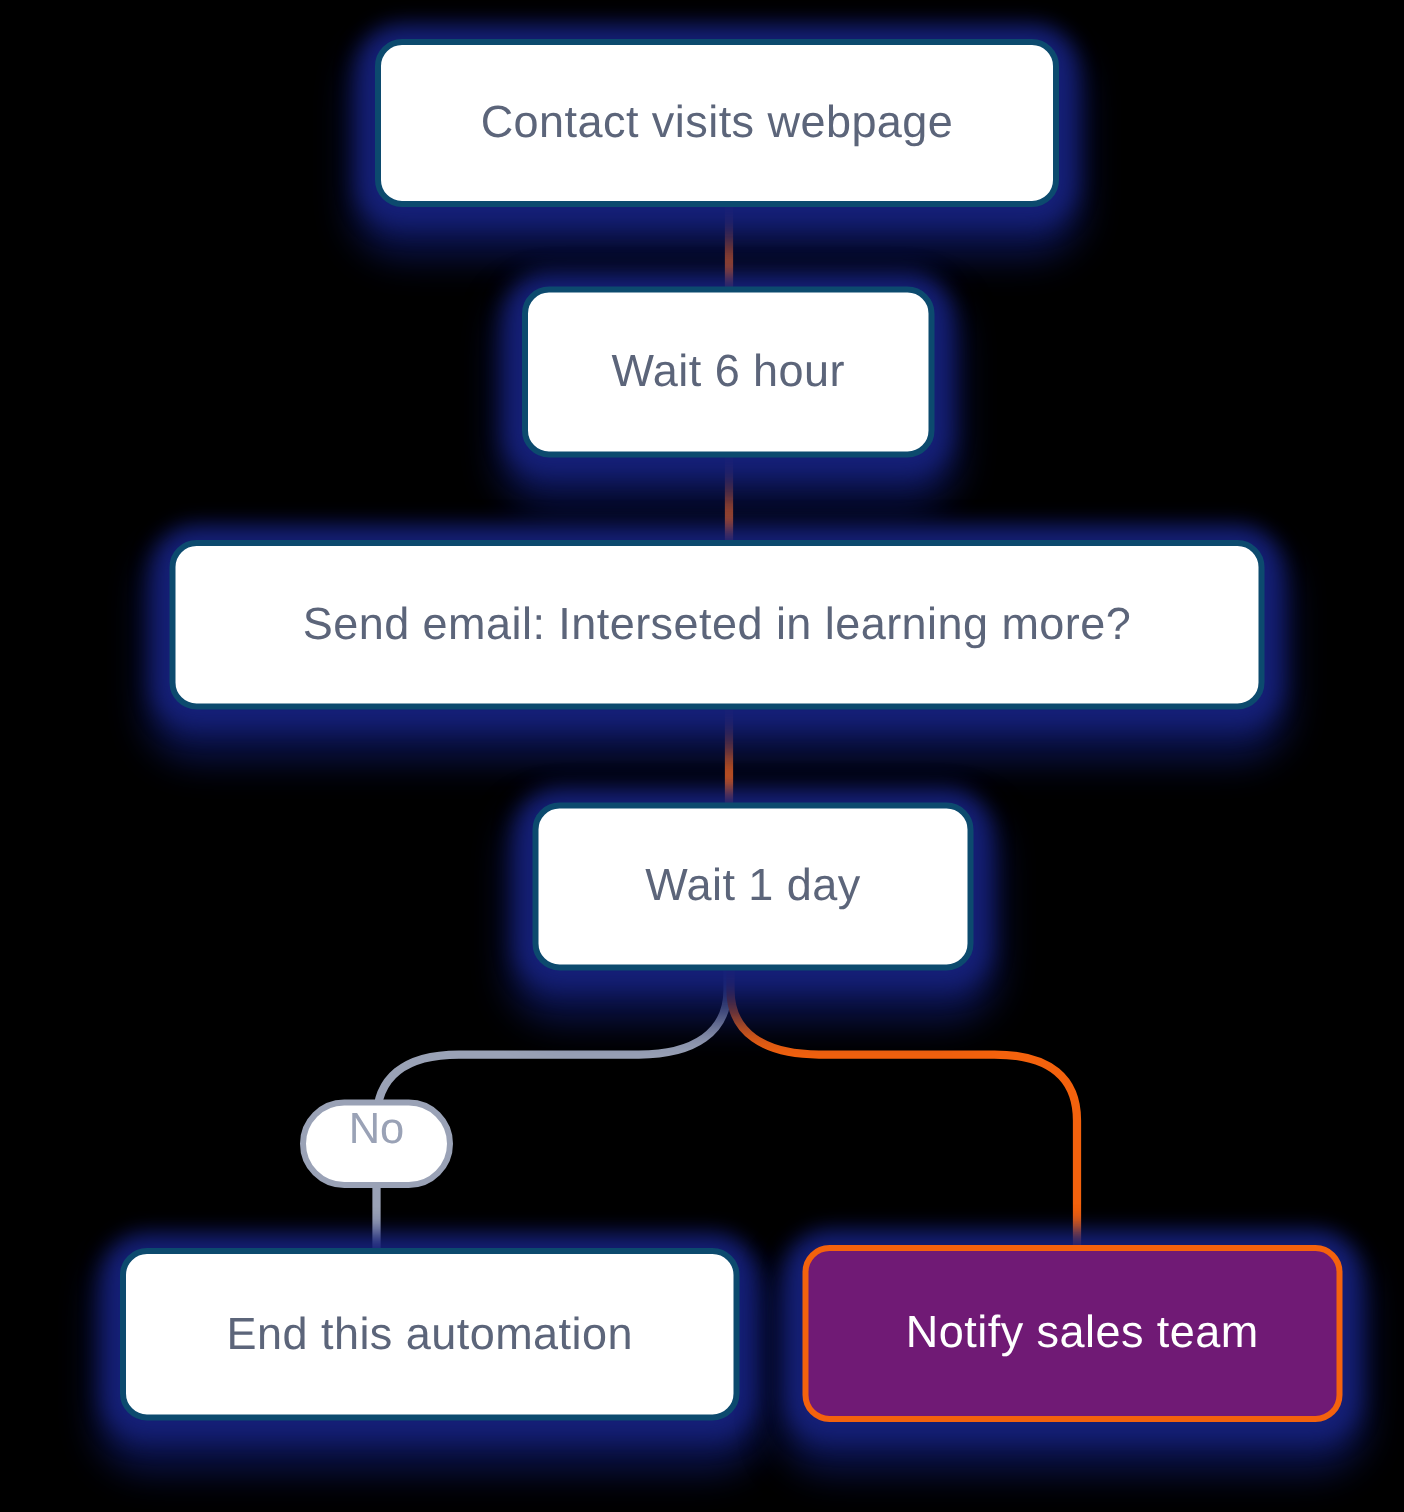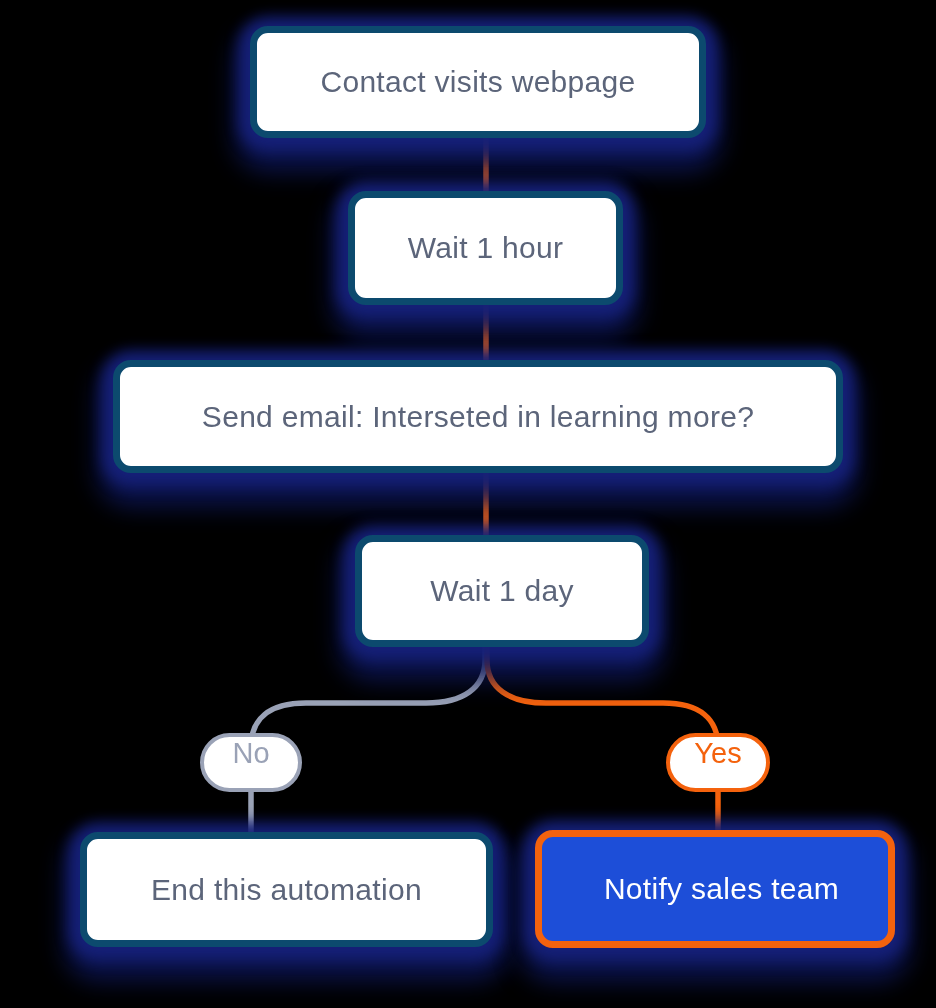--- a/index.html
+++ b/index.html
@@ -22,33 +22,33 @@
     z-index: 1;
   }
   .card {
     position: absolute;
     z-index: 2;
     box-sizing: border-box;
     display: flex;
     align-items: center;
     justify-content: center;
     background: #FFFFFF;
-    border: 7px solid #0c4a6e;
+    border: 4px solid #0c4a6e;
     border-radius: 18px;
     color: #5C657A;
     font-size: 30px;
     letter-spacing: 0.3px;
     white-space: nowrap;
     
     box-shadow:
       0 2px 14px 11px rgba(22, 33, 122, 0.95),
       0 18px 24px 16px rgba(13, 22, 88, 0.85);
   }
   .card.card-orange {
-    background: #1d4ed8;
+    background: #701a75;
     border-color: #F4620D;
     color: #FFFFFF;
     padding-left: 13px;
   }
   .pill {
     position: absolute;
     z-index: 3;
     box-sizing: border-box;
     display: flex;
     justify-content: center;
@@ -76,38 +76,35 @@
     <path d="M486 469 L486 539" stroke-width="5.5" fill="none" stroke="#F4620D"></path>
     <path d="M485 644 L485 660 C485 688 463 703 426 703 L306 703 C269 703 251 719 251 747 L251 836" stroke-width="5.5" stroke-linecap="round" fill="none" stroke="#9AA2B6"></path>
     <path d="M487 644 L487 660 C487 688 509 703 546 703 L663 703 C700 703 718 719 718 747 L718 834" stroke-width="5.5" stroke-linecap="round" fill="none" stroke="#F4620D"></path>
   </svg>
 
   <div class="card" style="left:250px; top:26px; width:456px; height:112px;">
     <span>Contact visits webpage</span>
   </div>
 
   <div class="card" style="left:348px; top:191px; width:275px; height:114px;">
-    <span>Wait 1 hour</span>
+    <span>Wait 6 hour</span>
   </div>
 
   <div class="card" style="left:113px; top:360px; width:730px; height:113px;">
     <span>Send email: Interseted in learning more?</span>
   </div>
 
   <div class="card" style="left:355px; top:535px; width:294px; height:112px;">
     <span>Wait 1 day</span>
   </div>
 
   <div class="pill pill-no" style="left:200px; top:733px; width:102px; height:59px;">
     <span>No</span>
   </div>
 
-  <div class="pill pill-yes" style="left:666px; top:733px; width:104px; height:59px;">
-    <span>Yes</span>
-  </div>
 
   <div class="card" style="left:40px; top:832px; width:413px; height:115px;margin-left:40px;">
     <span>End this automation</span>
   </div>
 
   <div class="card card-orange" style="left:535px; top:830px; width:360px; height:118px;">
     <span>Notify sales team</span>
   </div>
 
 </div>

